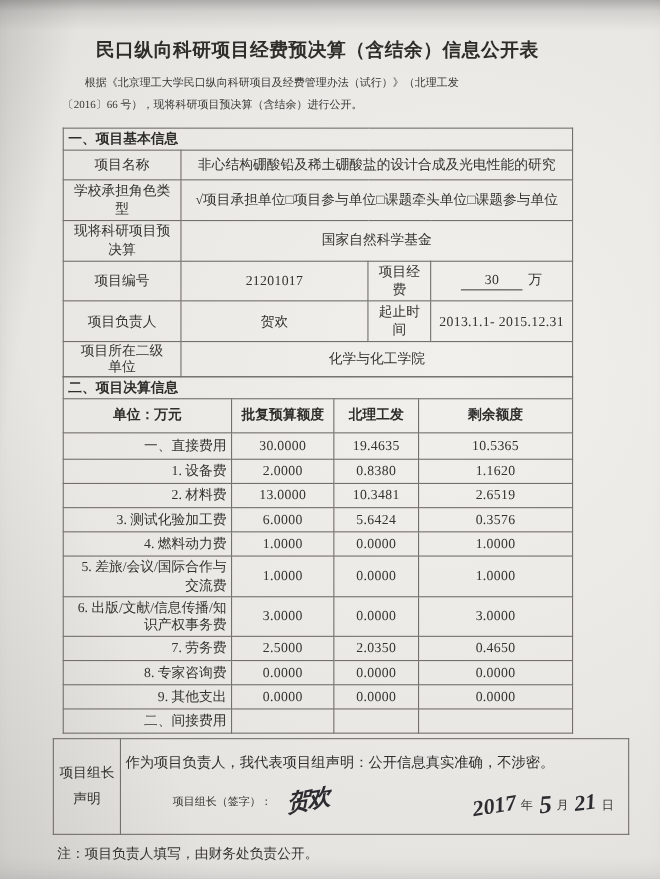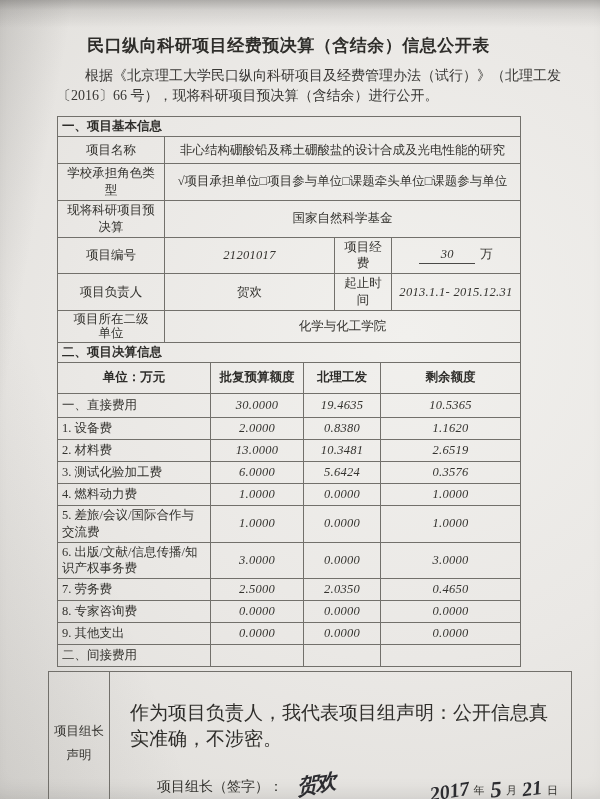--- a/index.html
+++ b/index.html
@@ -16,56 +16,56 @@
       linear-gradient(100deg, rgba(60,58,56,.16) 0%, rgba(60,58,56,0) 10%),
       linear-gradient(70deg, rgba(50,48,46,.10) 0%, rgba(0,0,0,0) 22%),
       radial-gradient(120% 90% at 68% 42%, #f1f0ed 0%, #eae8e5 45%, #e0deda 85%, #d5d3d0 100%);
     box-shadow:inset 0 -14px 22px -14px rgba(0,0,0,.14);
   }
   .sheet{position:absolute;left:57px;top:26px;width:463px;}
   .title{
     margin:8px 0 9px;font-size:17px;font-weight:bold;text-align:center;
     letter-spacing:.5px;white-space:nowrap;color:#2e2d2a;
   }
-  .intro{font-size:14px;line-height:19.5px;margin:0 0 11px;color:#383734;}
+  .intro{font-size:10px;line-height:19.5px;margin:0 0 11px;color:#383734;}
   .intro .l1{display:block;text-indent:2em;white-space:nowrap;}
   .intro .l2{display:block;white-space:nowrap;}
 
   table{border-collapse:collapse;table-layout:fixed;}
   td{border:1px solid #72706b;font-size:12.5px;padding:1px 4px;vertical-align:middle;line-height:1.35;}
   tr.sec td{font-weight:bold;height:17px;text-align:left;padding-left:4px;color:#2e2d2a;}
 
   .t1{width:463px;}
   .t1 .lab{text-align:center;}
   .t1 .val{text-align:center;margin-top:24px;}
   .t1 tr:nth-child(2) td{height:24px;}
   .t1 tr:nth-child(3) td{height:24px;}
   .t1 tr:nth-child(4) td{height:28px;}
   .t1 tr:nth-child(5) td{height:27px;}
   .t1 tr:nth-child(6) td{height:25px;}
   .t1 tr:nth-child(7) td{height:26px;}
   .twoline span{display:block;line-height:1.15;}
-  .num{font-family:"Liberation Serif","DejaVu Serif",serif;letter-spacing:.3px;font-style:italic;}
+  .num{font-family:"Liberation Serif","DejaVu Serif",serif;letter-spacing:.3px;}
   .uline{display:inline-block;min-width:52px;border-bottom:1px solid #4a4947;text-align:center;margin-right:5px;padding:0 2px;}
 
   .t2{width:463px;margin-top:-1px;}
   .t2 tr.hdr td{font-weight:bold;height:28px;text-align:center;color:#2e2d2a;}
   .t2 td{height:19px;}
-  .t2 td.lbl{text-align:left;padding-left:4px;}
+  .t2 td.lbl{text-align:right;padding-left:4px;}
   .t2 td.lblc{text-align:center;}
   .t2 td.numc{text-align:center;}
   .t2 tbody[data-name="budget-tbody"] tr:first-child td{height:21px;}
 
   .t3{width:524px;margin:4px 0 0 -9px;}
   .t3 .dlab{width:54px;text-align:center;padding:0 3px;}
   .t3 .dlab span{display:block;line-height:1.9;}
   .t3 .dbody{padding:12px 6px 8px 4px;}
-  .statement{margin:16px;font-size:19px;color:#2f2e2b;}
+  .statement{margin:0;font-size:13px;color:#2f2e2b;}
   .signline{display:flex;align-items:center;margin-top:8px;height:40px;}
-  .sign-label{margin-left:43px;font-size:14px;white-space:nowrap;}
+  .sign-label{margin-left:43px;font-size:10px;white-space:nowrap;}
   .handwriting{font-style:italic;color:#2c2c30;}
   .signature{
     font-size:21px;font-weight:bold;margin-left:14px;
     transform:rotate(-10deg) skewX(-8deg) translateY(-3px);
     letter-spacing:-2px;
   }
   .dategroup{margin-left:auto;display:flex;align-items:center;padding-right:2px;}
   .dnum{font-size:20px;font-weight:bold;}
   .d-year{transform:rotate(-9deg) translateY(4px);}
   .d-month{font-size:23px;transform:rotate(-4deg) translateY(2px);}

